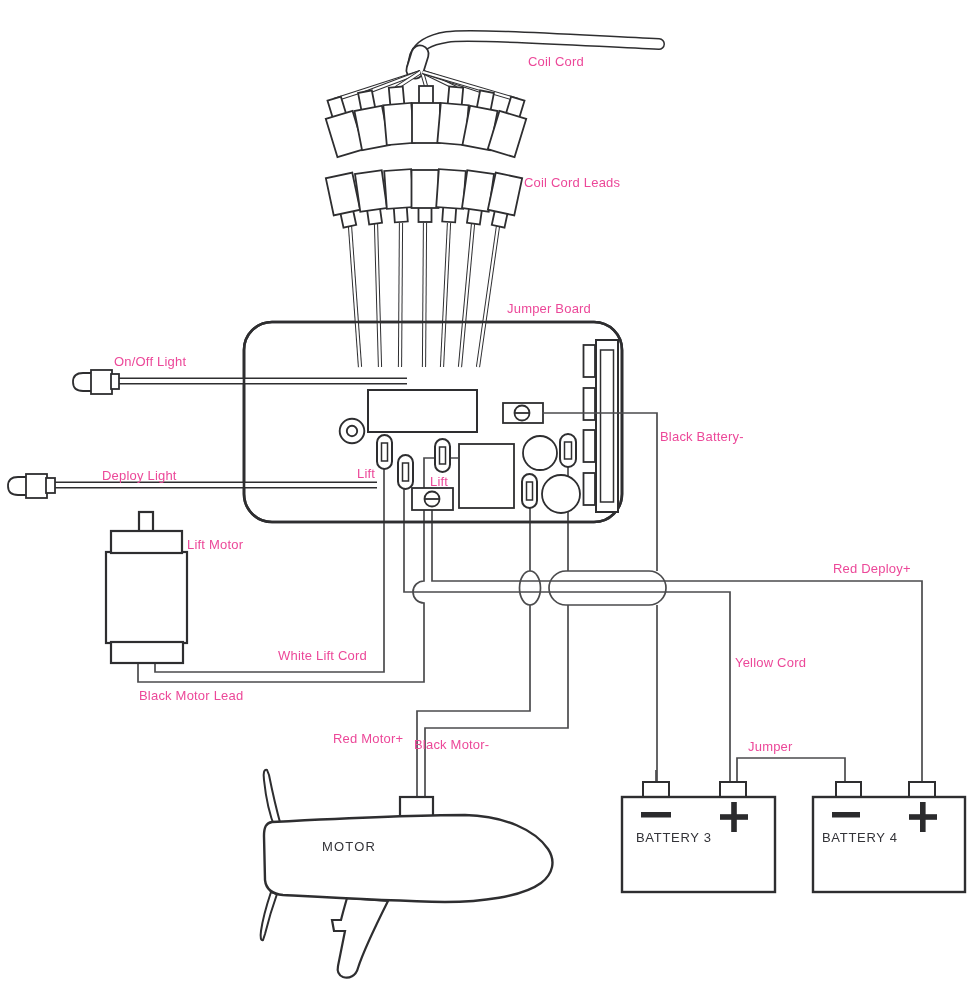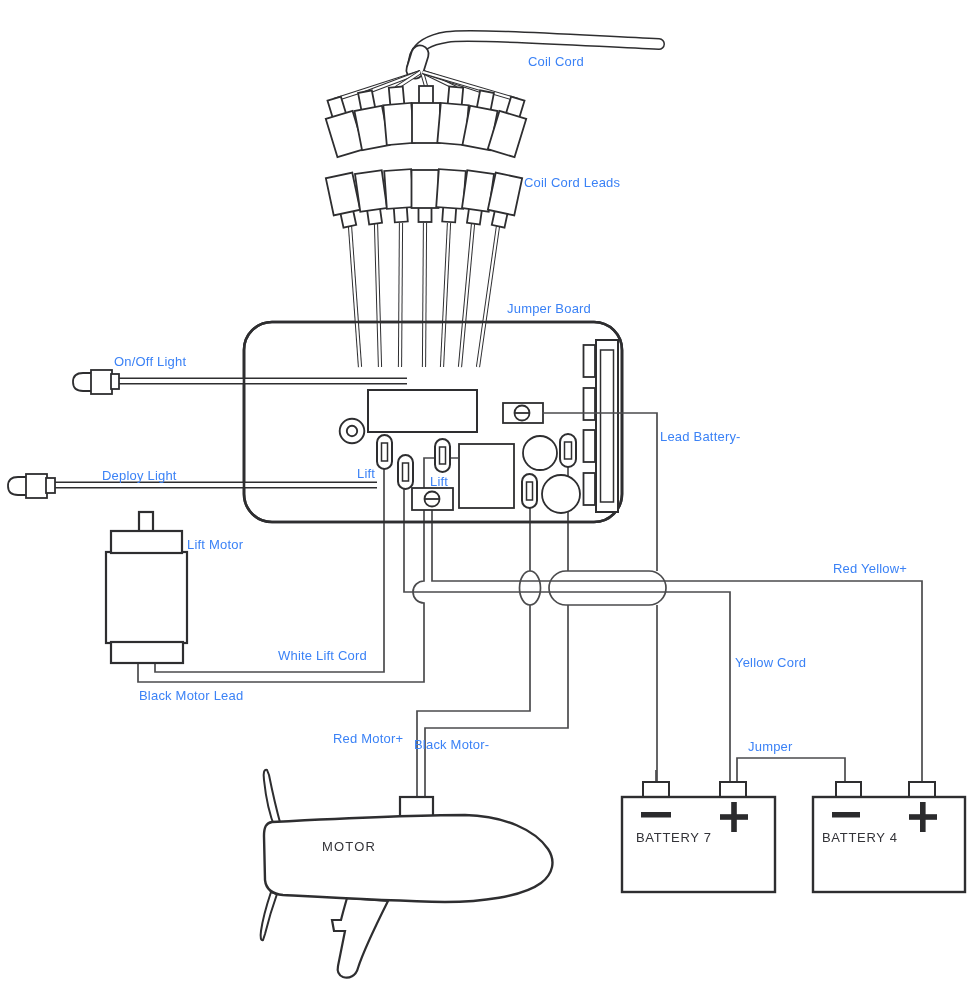--- a/index.html
+++ b/index.html
@@ -2,21 +2,21 @@
 <html><head>
 <meta charset="utf-8">
 <style>
   html,body{margin:0;padding:0;background:#ffffff;}
   #stage{
     position:relative;width:973px;height:982px;background:#ffffff;overflow:hidden;
     font-family:"Liberation Sans","DejaVu Sans",sans-serif;
   }
   #art{position:absolute;left:0;top:0;}
   .lbl{
-    position:absolute;font-size:13px;line-height:1.1;color:#3b82f6;
+    position:absolute;font-size:13px;line-height:1.1;color:#ec4899;
     letter-spacing:.2px;white-space:nowrap;
   }
   .lbl.caps{letter-spacing:.7px;color:#333338;}
 </style>
 </head>
 <body>
 
 <div id="stage">
 <svg id="art" width="973" height="982" viewBox="0 0 973 982">
 
@@ -252,20 +252,20 @@
   <div class="lbl" style="left:507px;top:302px">Jumper Board</div>
   <div class="lbl" style="left:114px;top:355px">On/Off Light</div>
   <div class="lbl" style="left:102px;top:469px">Deploy Light</div>
   <div class="lbl" style="left:357px;top:467px">Lift</div>
   <div class="lbl" style="left:430px;top:475px">Lift</div>
   <div class="lbl" style="left:187px;top:538px">Lift Motor</div>
   <div class="lbl" style="left:278px;top:649px">White Lift Cord</div>
   <div class="lbl" style="left:139px;top:689px">Black Motor Lead</div>
   <div class="lbl" style="left:333px;top:732px">Red Motor+</div>
   <div class="lbl" style="left:414px;top:738px">Black Motor-</div>
-  <div class="lbl" style="left:660px;top:430px">Lead Battery-</div>
-  <div class="lbl" style="left:833px;top:562px">Red Yellow+</div>
+  <div class="lbl" style="left:660px;top:430px">Black Battery-</div>
+  <div class="lbl" style="left:833px;top:562px">Red Deploy+</div>
   <div class="lbl" style="left:735px;top:656px">Yellow Cord</div>
   <div class="lbl" style="left:748px;top:740px">Jumper</div>
   <div class="lbl caps" style="left:322px;top:840px;letter-spacing:1.2px">MOTOR</div>
-  <div class="lbl caps" style="left:636px;top:831px">BATTERY 7</div>
+  <div class="lbl caps" style="left:636px;top:831px">BATTERY 3</div>
   <div class="lbl caps" style="left:822px;top:831px">BATTERY 4</div>
 </div>
 
 </body></html>

